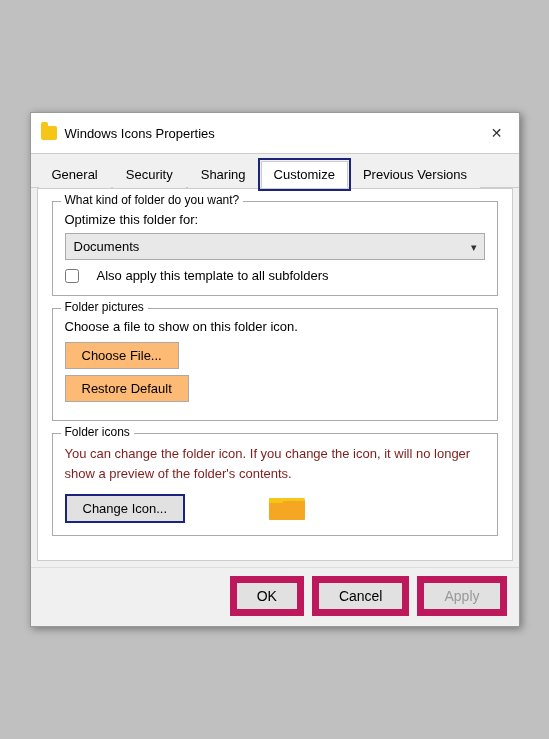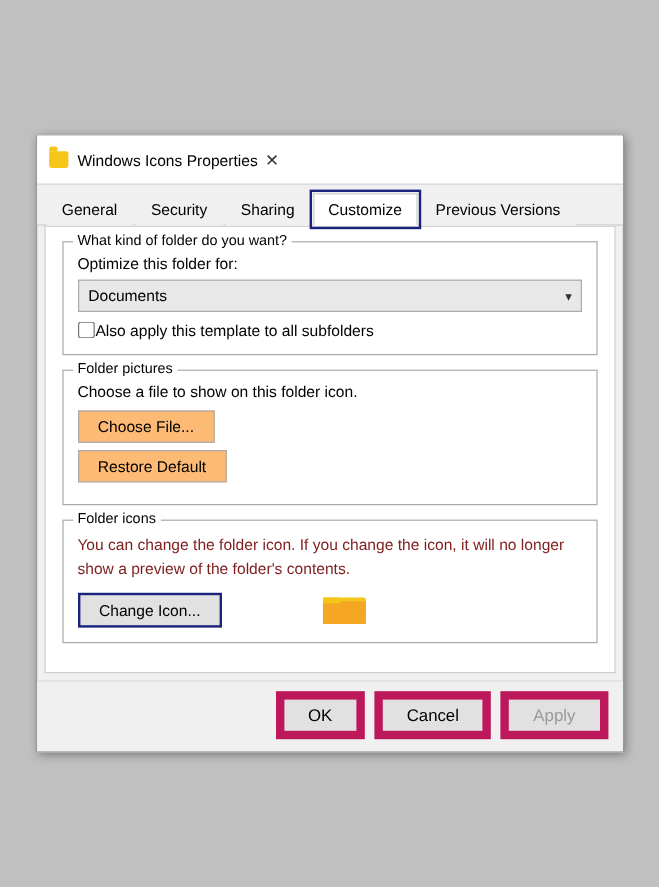--- a/index.html
+++ b/index.html
@@ -25,20 +25,21 @@
       border: 1px solid #999;
       box-shadow: 2px 2px 8px rgba(0,0,0,0.4);
     }
 
     .title-bar {
       background: #ffffff;
       border-bottom: 1px solid #ccc;
       padding: 8px 10px;
       display: flex;
       align-items: center;
+      justify-content: space-between;
     }
 
     .title-bar-left {
       display: flex;
       align-items: center;
       gap: 8px;
     }
 
     .folder-icon-title {
       width: 16px;
@@ -157,22 +158,22 @@
       right: 8px;
       top: 50%;
       transform: translateY(-50%);
       pointer-events: none;
       font-size: 11px;
       color: #333;
     }
 
     .checkbox-row {
       display: flex;
-      align-items: flex-start;
-      gap: 1px;
+      align-items: flex-end;
+      gap: 18px;
       margin-top: 4px;
     }
 
     .checkbox-row input[type="checkbox"] {
       width: 14px;
       height: 14px;
       cursor: pointer;
     }
 
     .folder-pictures-desc {

